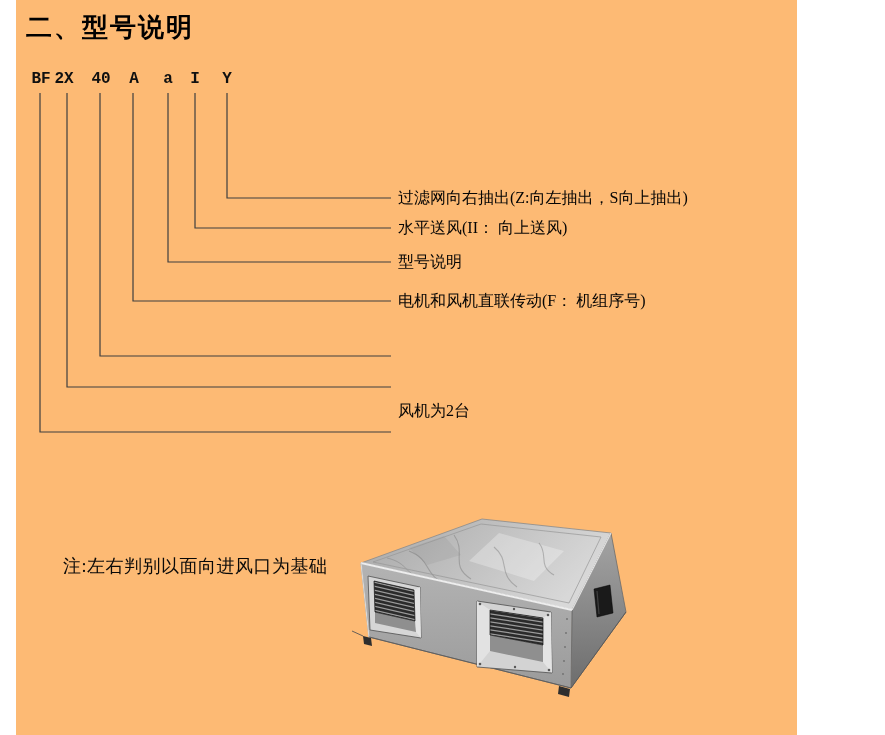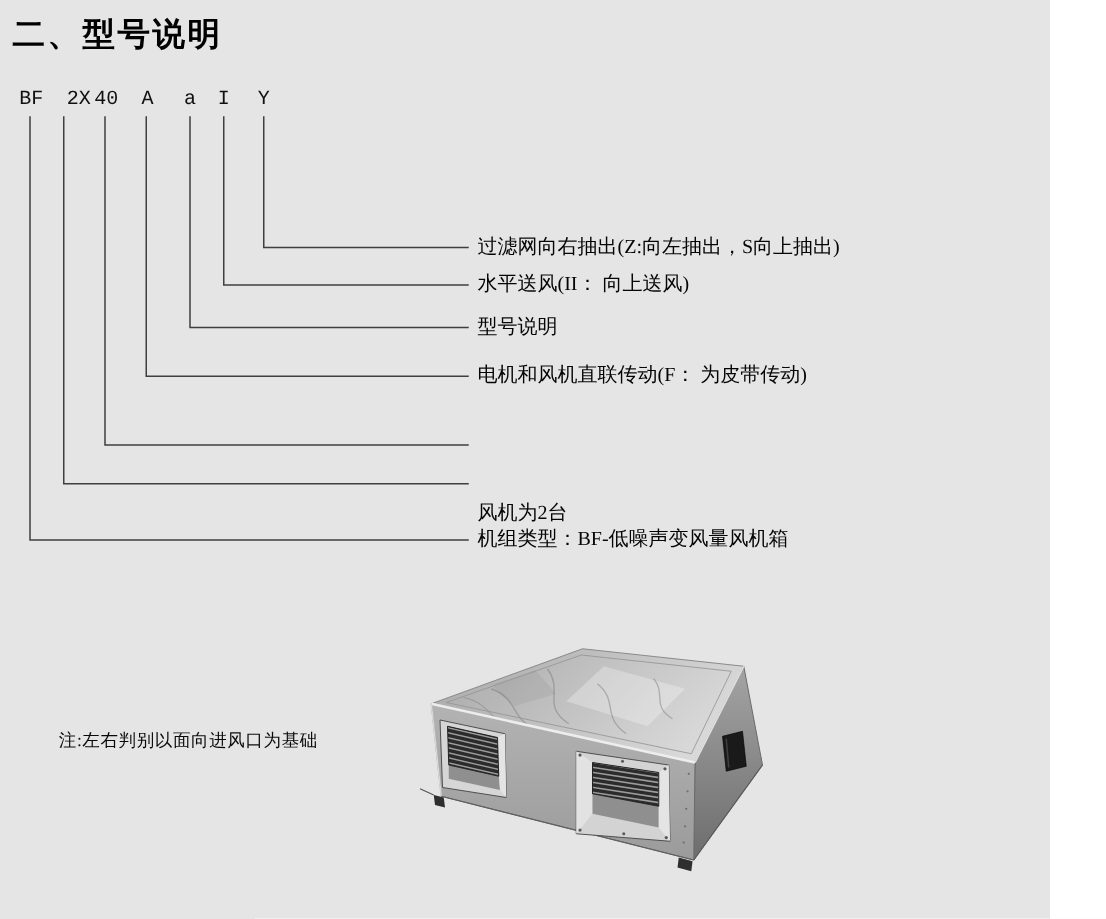--- a/index.html
+++ b/index.html
@@ -1,26 +1,26 @@
 <!DOCTYPE html>
 <html><head>
 <meta charset="utf-8">
 <style>
   html,body{margin:0;padding:0;background:#ffffff;}
-  .page{position:relative;width:840px;height:735px;background:#e5e5e5;overflow:hidden;
-        font-family:"Liberation Serif",serif;color:#0a0a0a;}
+  .page{position:relative;width:781px;height:735px;background:#fdba74;overflow:hidden;
+        font-family:"Liberation Serif",serif;color:#0a0a0a;margin-left:16px;}
   .title{position:absolute;left:10px;top:10px;font-family:"Liberation Sans",sans-serif;
          font-weight:700;font-size:26px;letter-spacing:2px;color:#000;white-space:nowrap;}
   .code{position:absolute;top:70px;transform:translateX(-50%);
-        font-family:"Liberation Mono",monospace;font-weight:400;font-size:16px;color:#101010;white-space:pre;}
-  .c0{left:25px}.c1{left:63px}.c2{left:85px}.c3{left:118px}.c4{left:152px}.c5{left:179px}.c6{left:211px}
+        font-family:"Liberation Mono",monospace;font-weight:700;font-size:16px;color:#101010;white-space:pre;}
+  .c0{left:25px}.c1{left:48px}.c2{left:85px}.c3{left:118px}.c4{left:152px}.c5{left:179px}.c6{left:211px}
   .leaders{position:absolute;left:0;top:0;pointer-events:none;}
   .lbl{position:absolute;left:382px;font-size:16px;line-height:22px;white-space:nowrap;color:#050505;}
   .row0{top:187px}.row1{top:217px}.row2{top:251px}.row3{top:290px}.row4{top:345px}.row5{top:400px}.row6{top:421px}
-  .note{position:absolute;left:47px;top:584px;font-size:14px;letter-spacing:.5px;color:#090909;white-space:nowrap;text-align:center;}
+  .note{position:absolute;left:47px;top:554px;font-size:18px;letter-spacing:.5px;color:#090909;white-space:nowrap;text-align:center;}
   .product{position:absolute;left:333px;top:503px;}
 </style>
 </head>
 <body>
 
 <div class="page">
 
   <div class="title">二、型号说明</div>
 
   <span class="code c0">BF</span>
@@ -39,23 +39,22 @@
       <polyline points="117,93 117,301 375,301"></polyline>
       <polyline points="84,93 84,356 375,356"></polyline>
       <polyline points="51,93 51,387 375,387"></polyline>
       <polyline points="24,93 24,432 375,432"></polyline>
     </g>
   </svg>
 
   <div class="lbl row0">过滤网向右抽出(Z:向左抽出，S向上抽出)</div>
   <div class="lbl row1">水平送风(II： 向上送风)</div>
   <div class="lbl row2">型号说明</div>
-  <div class="lbl row3">电机和风机直联传动(F： 为皮带传动)</div>
+  <div class="lbl row3">电机和风机直联传动(F： 机组序号)</div>
   <div class="lbl row5">风机为2台</div>
-  <div class="lbl row6">机组类型：BF-低噪声变风量风机箱</div>
 
   <div class="note">注:左右判别以面向进风口为基础</div>
 
   <svg class="product" width="330" height="200" viewBox="0 0 330 200" role="img">
     <defs>
       <linearGradient id="gTop" x1="0" y1="0" x2="1" y2="0.35">
         <stop offset="0" stop-color="#a7a7a7"></stop>
           <stop offset="0.45" stop-color="#bdbdbd"></stop>
           <stop offset="1" stop-color="#d8d8d8"></stop>
       </linearGradient>

